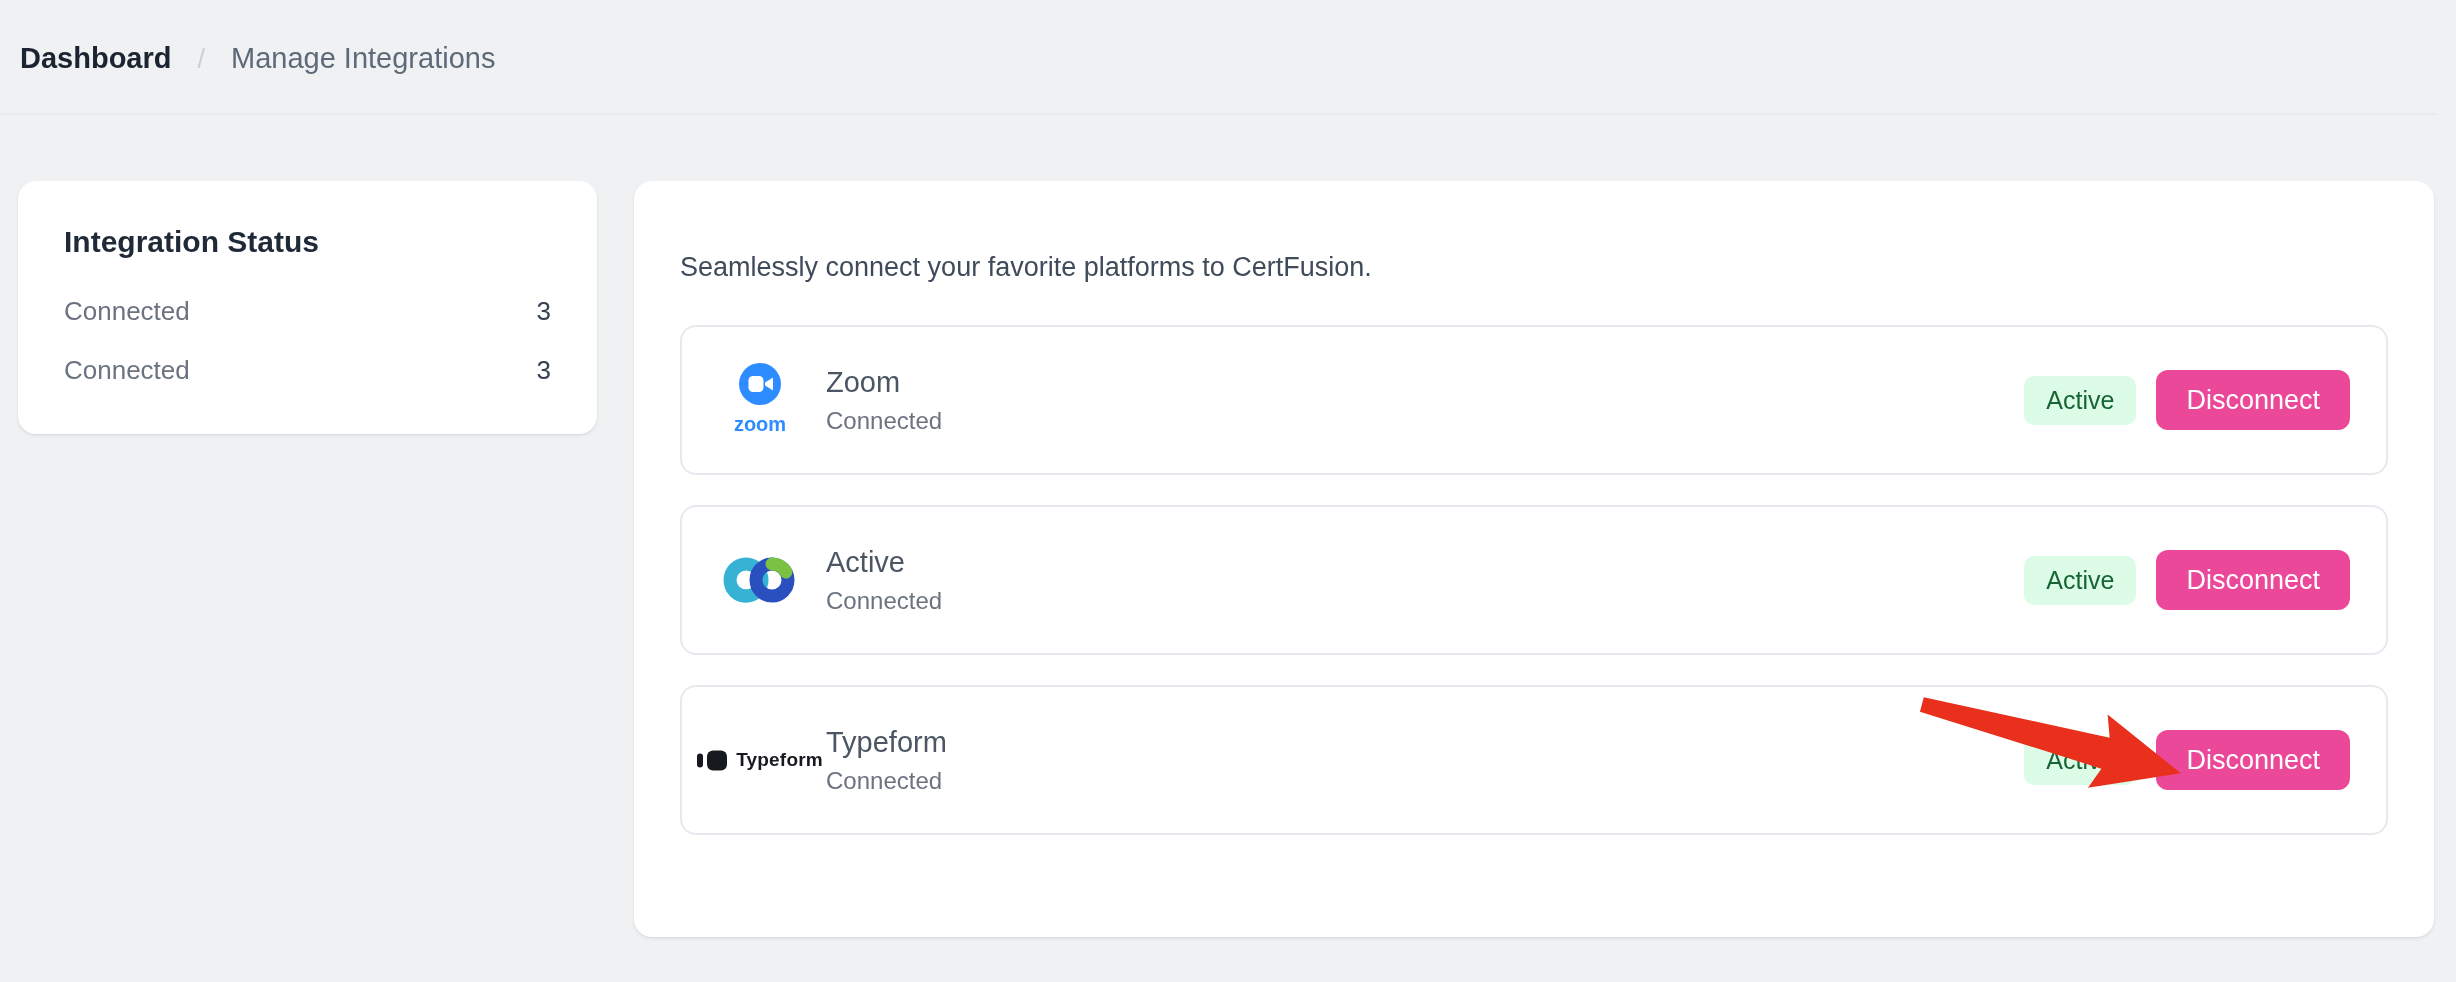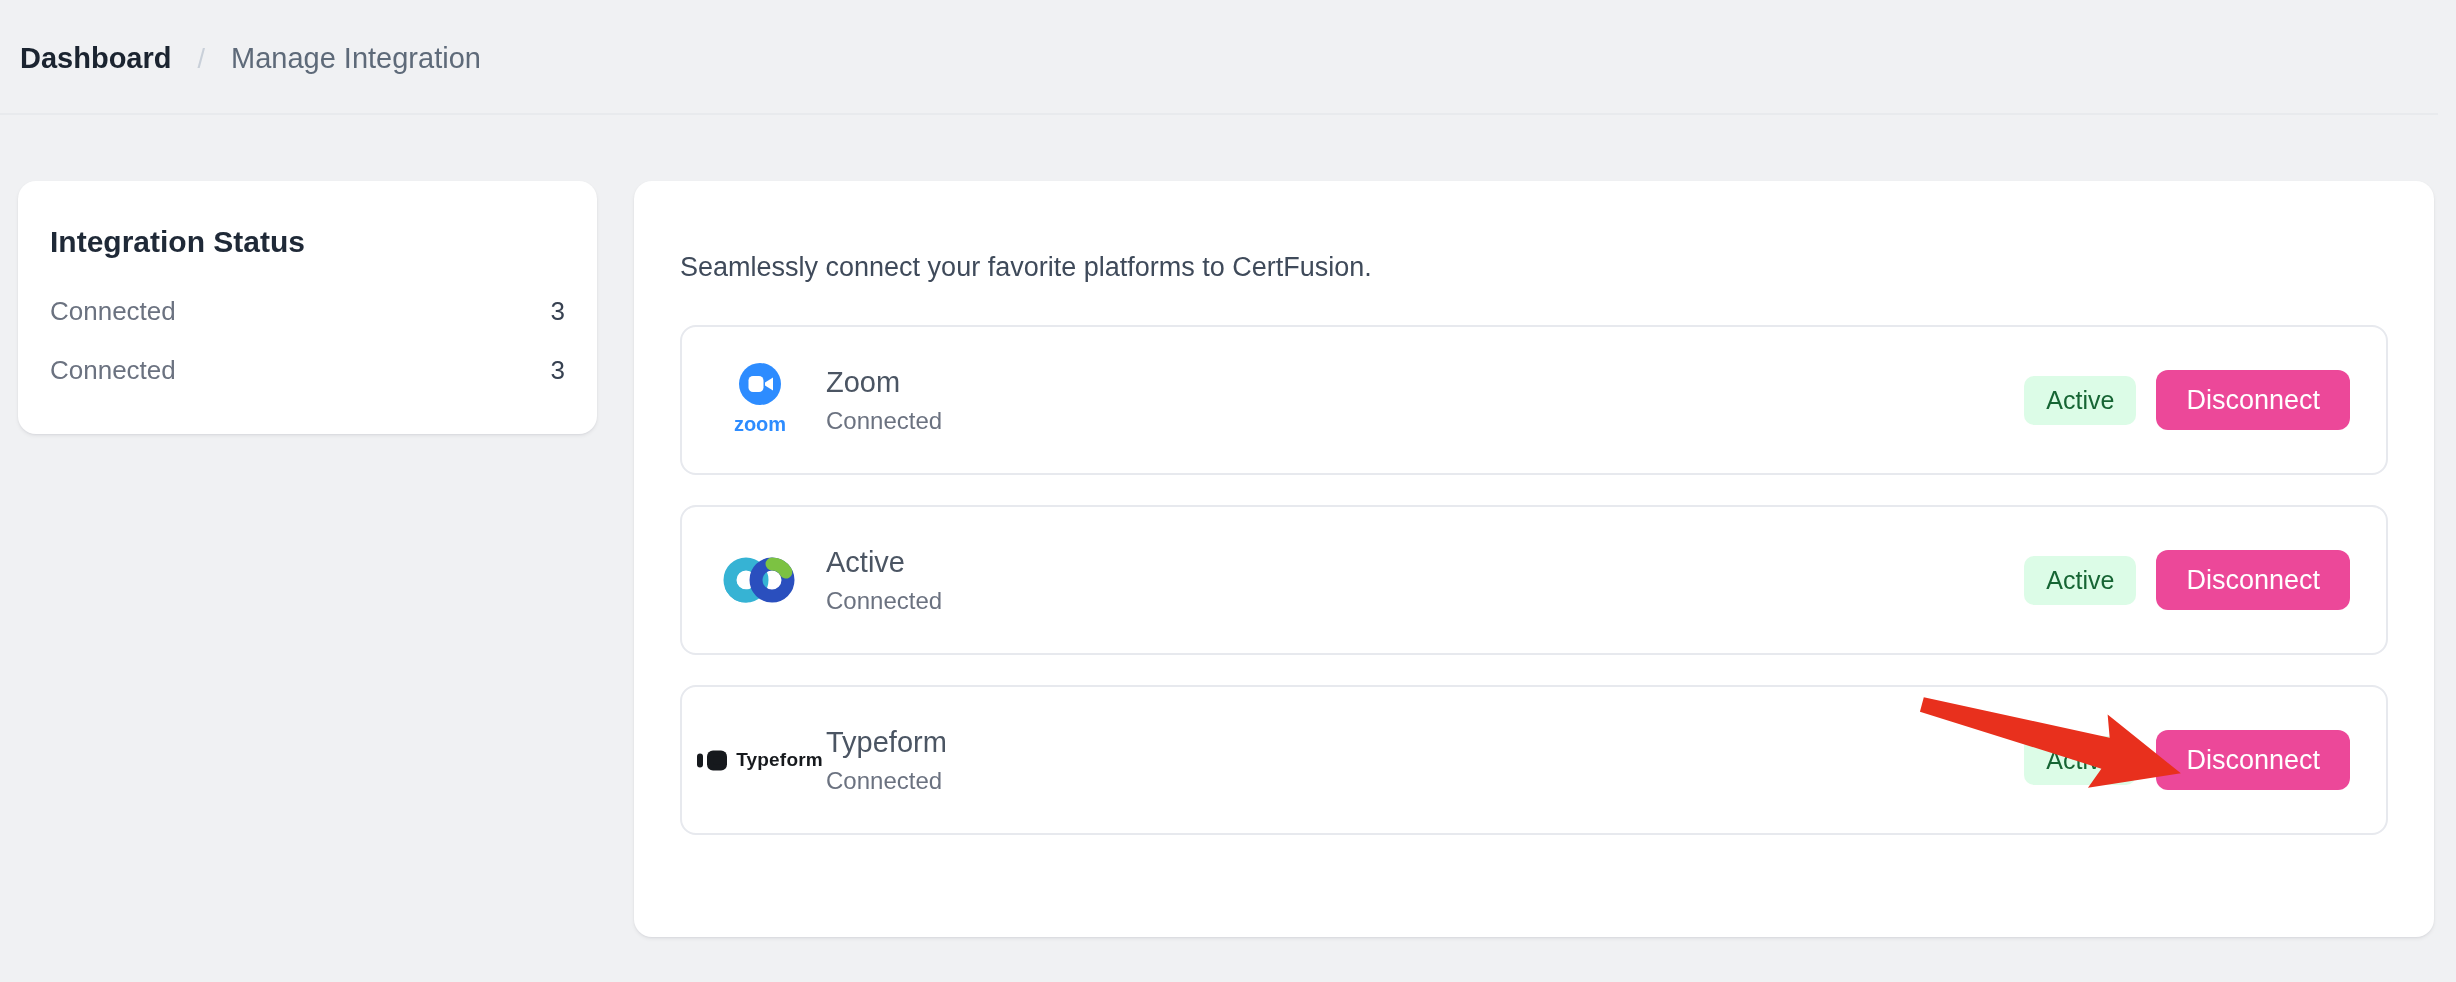--- a/index.html
+++ b/index.html
@@ -26,21 +26,21 @@
     width:2438px; height:2px; background:#e8eaed;
   }
 
   
   .card {
     position:absolute; background:#ffffff; border-radius:18px;
     box-shadow:0 1px 2px rgba(16,24,40,.05), 0 2px 4px rgba(16,24,40,.06);
   }
 
   
-  .status-card { left:18px; top:181px; width:579px; height:253px; padding:42px 32px; }
+  .status-card { left:18px; top:181px; width:579px; height:253px; padding:42px 46px; }
   .status-title { font-size:30px; font-weight:600; color:#1f2937; line-height:38px; }
   .status-rows  { margin-top:34px; display:flex; flex-direction:column; gap:27px; }
   .status-row   { display:flex; justify-content:space-between; align-items:center; font-size:26px; line-height:32px; }
   .status-label { color:#6b7280; }
   .status-value { color:#374151; }
 
   
   .main-card { left:634px; top:181px; width:1800px; height:756px; padding:48px 46px; }
   .main-title    { font-size:32px; font-weight:600; color:#1f2937; line-height:42px; }
   .main-subtitle { margin-top:20px; font-size:27px; color:#3f4a5a; line-height:36px; }
@@ -78,21 +78,21 @@
     position:absolute; left:0; top:0; width:2456px; height:982px;
     pointer-events:none; z-index:10;
   }
 </style>
 </head>
 <body>
 
 <div class="breadcrumb">
   <span class="crumb-current">Dashboard</span>
   <span class="crumb-sep">/</span>
-  <span class="crumb-page">Manage Integration</span>
+  <span class="crumb-page">Manage Integrations</span>
 </div>
 <div class="header-divider"></div>
 
 <div class="card status-card">
   <div class="status-title">Integration Status</div>
   <div class="status-rows">
     <div class="status-row">
       <span class="status-label">Connected</span>
       <span class="status-value">3</span>
     </div>

